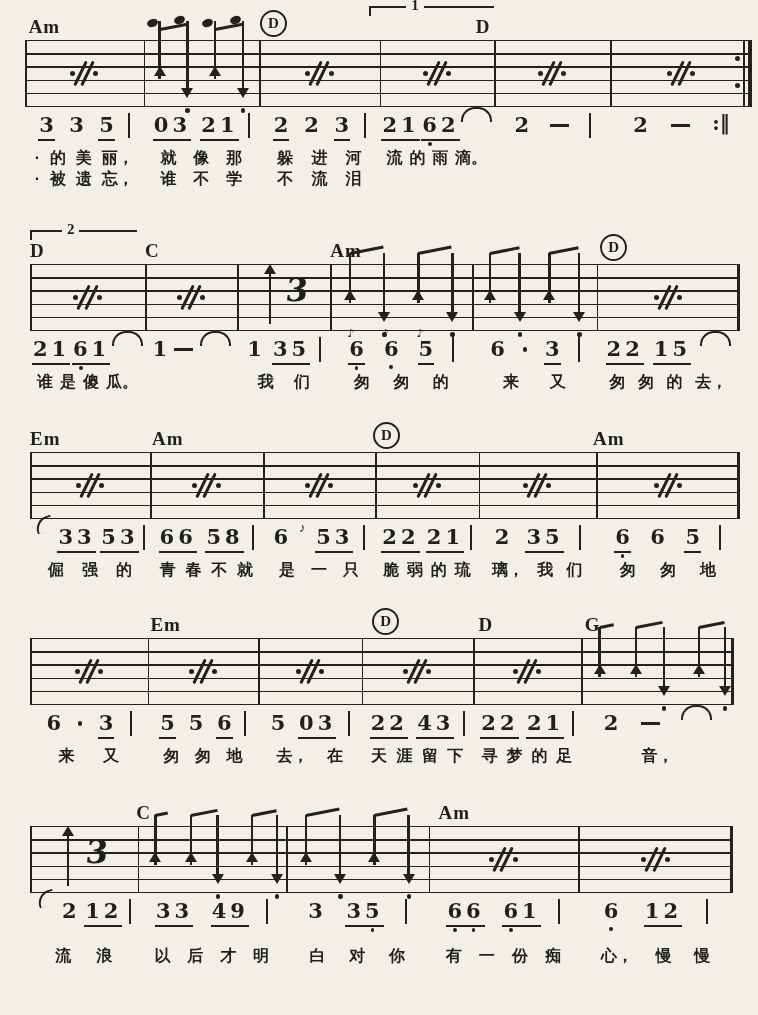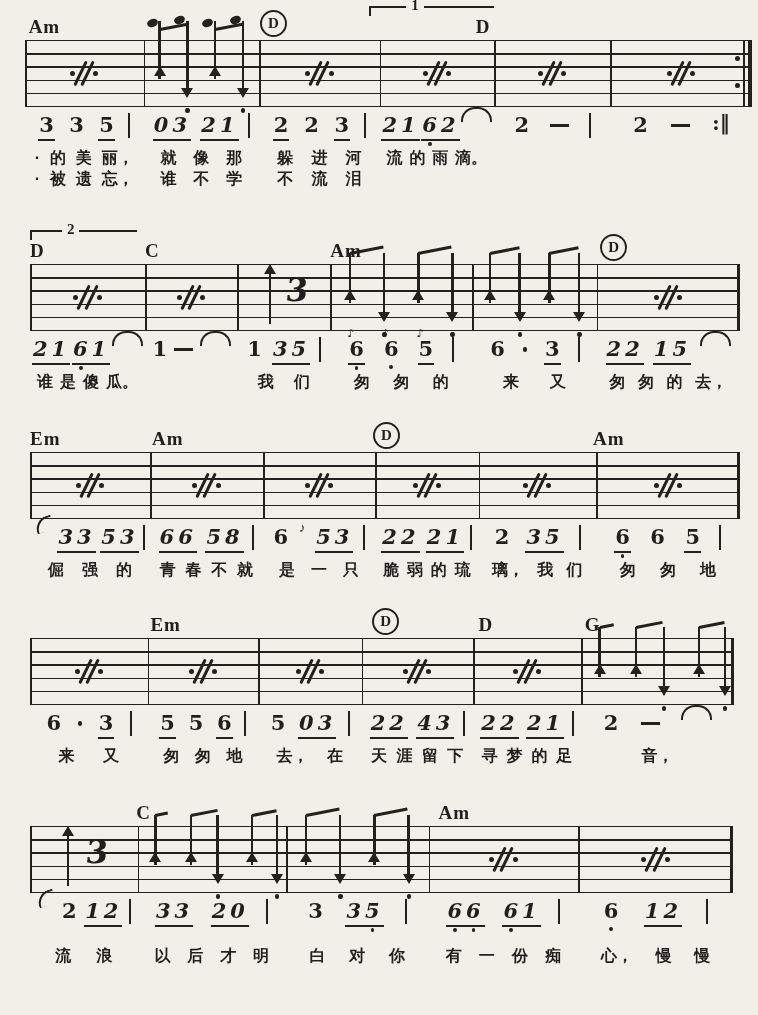--- a/index.html
+++ b/index.html
@@ -47,21 +47,21 @@
   .nh{position:absolute;width:11px;height:8px;border-radius:50%;background:#23211e;transform:rotate(-18deg);}
   
   .a3{position:relative;width:100%;height:100%;}
   .a3 .vln{left:34%;top:5px;height:55px;}
   .a3 .arr-up{left:calc(34% - 5px);top:0;}
   .big3{position:absolute;left:52%;top:7px;font:600 32px "DejaVu Serif",serif;transform:skewX(-6deg);}
   
   .notes{position:absolute;top:100px;left:0;right:0;height:36px;display:flex;}
   .nmeas{display:flex;align-items:flex-start;justify-content:space-evenly;}
   .num{position:relative;font:700 21px "DejaVu Serif",serif;line-height:26px;padding:0 1px;}
-  .num.pair{letter-spacing:4px;padding-right:0;font-style:italic;}
+  .num.pair{letter-spacing:4px;padding-right:0;}
   .num.u{border-bottom:2.4px solid #23211e;padding-bottom:1px;}
   .ldots{position:absolute;left:0;right:0;bottom:-8px;height:5px;}
   .ldots::before{content:"";position:absolute;width:3.8px;height:3.8px;border-radius:50%;background:#23211e;}
   .ld-l::before{left:18%;}
   .ld-r::before{left:66%;}
   .ld-c::before{left:50%;margin-left:-2px;}
   .ld-lr::before{left:18%;}
   .ld-lr::after{content:"";position:absolute;width:3.8px;height:3.8px;border-radius:50%;background:#23211e;left:66%;}
   .orn-m{position:absolute;top:-15px;left:-1px;font-size:11px;font-weight:400;letter-spacing:0;}
   .orn-t{font-size:13px;margin-top:-4px;}
@@ -725,21 +725,21 @@
       <div class="chord" style="left: 58.1%;">Am</div>
       <div class="notes">
         <div class="nmeas" style="width: 15.3%;">
           <div class="tie-t tiein"></div>
           <div class="num">2</div>
           <div class="num pair u">12</div>
           <div class="bar-t"></div>
         </div>
         <div class="nmeas" style="width: 21.1%;">
           <div class="num pair u">33</div>
-          <div class="num pair u">20</div>
+          <div class="num pair u">49</div>
           <div class="bar-t"></div>
         </div>
         <div class="nmeas" style="width: 20.3%;">
           <div class="num">3</div>
           <div class="num pair u">35<div class="ldots ld-r"></div></div>
           <div class="bar-t"></div>
         </div>
         <div class="nmeas" style="width: 21.3%;">
           <div class="num pair u">66<div class="ldots ld-lr"></div></div>
           <div class="num pair u">61<div class="ldots ld-l"></div></div>

